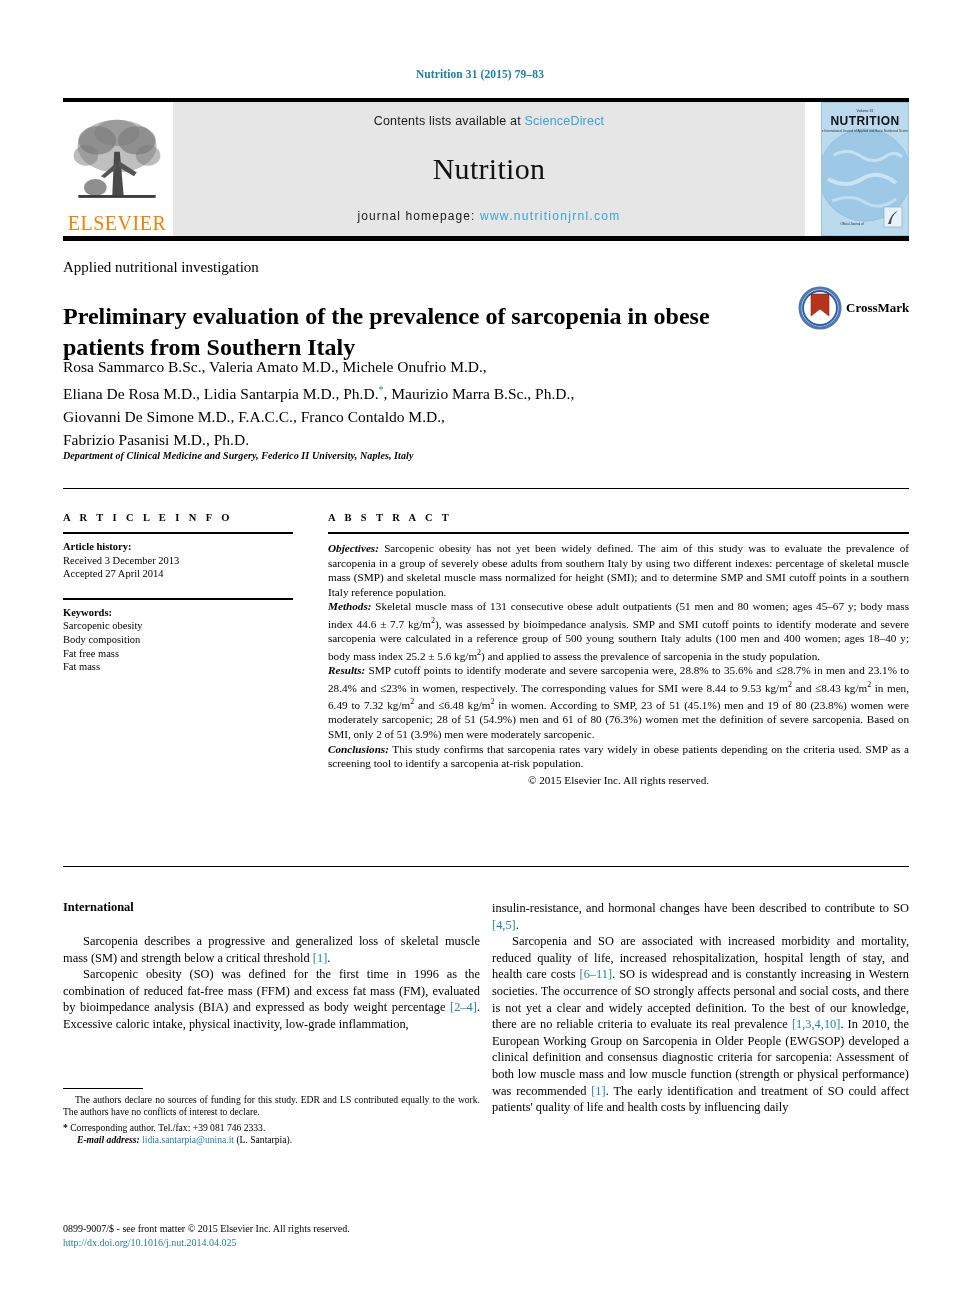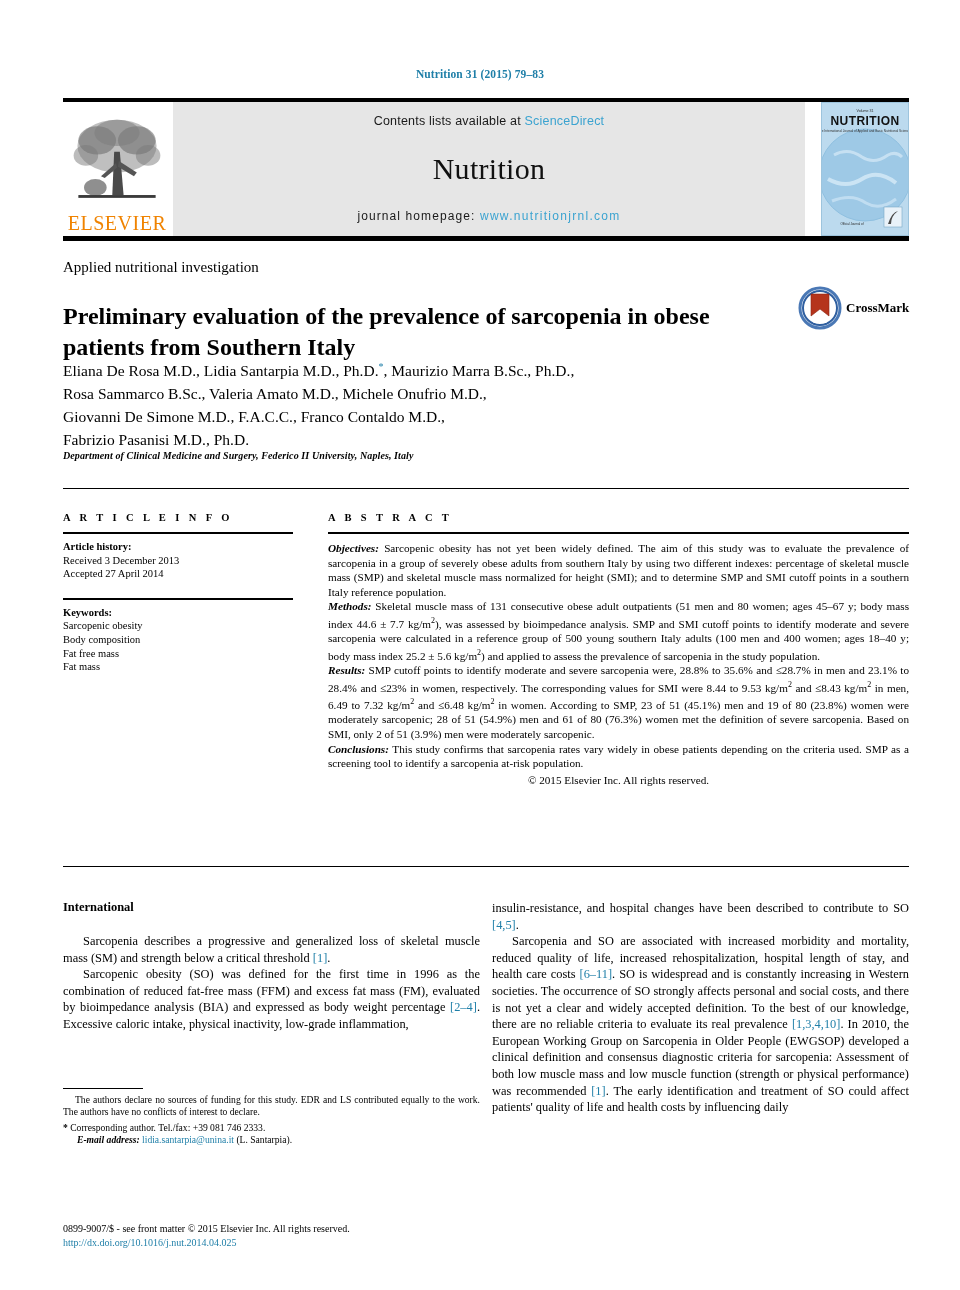--- a/index.html
+++ b/index.html
@@ -370,22 +370,22 @@
       <circle cx="22" cy="22" r="20" fill="#ffffff" stroke="#4a78b5" stroke-width="3"></circle>
       <circle cx="22" cy="22" r="17" fill="none" stroke="#2f5fa0" stroke-width="2"></circle>
       <path d="M13 8 h18 v22 l-9 -7 l-9 7 z" fill="#b5341c"></path>
       <path d="M13 8 h18 v22 l-9 -7 l-9 7 z" fill="none" stroke="#8d2714" stroke-width="0.6"></path>
       <path d="M22 31 l7 6 h-14 z" fill="#ffffff"></path>
     </svg>
     <span class="cm-label">CrossMark</span>
   </div>
 
   <div class="authors">
+    <div>Rosa Sammarco B.Sc., Valeria Amato M.D., Michele Onufrio M.D.,</div>
     <div><span>Eliana De Rosa M.D., Lidia Santarpia M.D., Ph.D.<sup>*</sup>, Maurizio Marra B.Sc., Ph.D.,</span></div>
-    <div>Rosa Sammarco B.Sc., Valeria Amato M.D., Michele Onufrio M.D.,</div>
     <div>Giovanni De Simone M.D., F.A.C.C., Franco Contaldo M.D.,</div>
     <div>Fabrizio Pasanisi M.D., Ph.D.</div>
   </div>
   <div class="affil">Department of Clinical Medicine and Surgery, Federico II University, Naples, Italy</div>
 
   <div class="band-rule-top"></div>
   <div class="band-rule-bottom"></div>
 
   <div class="artinfo">
     <div class="colhead">A R T I C L E  I N F O</div>
@@ -417,21 +417,21 @@
     </div>
   </div>
 
   <div class="col-left">
     <div class="h1">International</div>
     <p class="body-p"><span>Sarcopenia describes a progressive and generalized loss of skeletal muscle mass (SM) and strength below a critical threshold </span><span class="ref">[1]</span><span>.</span></p>
     <p class="body-p"><span>Sarcopenic obesity (SO) was defined for the first time in 1996 as the combination of reduced fat-free mass (FFM) and excess fat mass (FM), evaluated by bioimpedance analysis (BIA) and expressed as body weight percentage </span><span class="ref">[2–4]</span><span>. Excessive caloric intake, physical inactivity, low-grade inflammation,</span></p>
   </div>
 
   <div class="col-right">
-    <p class="body-p" style="text-indent:0;"><span>insulin-resistance, and hospital changes have been described to contribute to SO </span><span class="ref">[4,5]</span><span>.</span></p>
+    <p class="body-p" style="text-indent:0;"><span>insulin-resistance, and hormonal changes have been described to contribute to SO </span><span class="ref">[4,5]</span><span>.</span></p>
     <p class="body-p"><span>Sarcopenia and SO are associated with increased morbidity and mortality, reduced quality of life, increased rehospitalization, hospital length of stay, and health care costs </span><span class="ref">[6–11]</span><span>. SO is widespread and is constantly increasing in Western societies. The occurrence of SO strongly affects personal and social costs, and there is not yet a clear and widely accepted definition. To the best of our knowledge, there are no reliable criteria to evaluate its real prevalence </span><span class="ref">[1,3,4,10]</span><span>. In 2010, the European Working Group on Sarcopenia in Older People (EWGSOP) developed a clinical definition and consensus diagnostic criteria for sarcopenia: Assessment of both low muscle mass and low muscle function (strength or physical performance) was recommended </span><span class="ref">[1]</span><span>. The early identification and treatment of SO could affect patients' quality of life and health costs by influencing daily</span></p>
   </div>
 
   <div class="footnotes">
     <div class="fn-rule"></div>
     <p class="fn indent">The authors declare no sources of funding for this study. EDR and LS contributed equally to the work. The authors have no conflicts of interest to declare.</p>
     <div class="fn-corr"><span class="star">*</span> <span>Corresponding author. Tel./fax: +39 081 746 2333.</span></div>
     <div class="fn-email"><span class="lbl">E-mail address:</span> <span class="link">lidia.santarpia@unina.it</span><span> (L. Santarpia).</span></div>
   </div>
 

